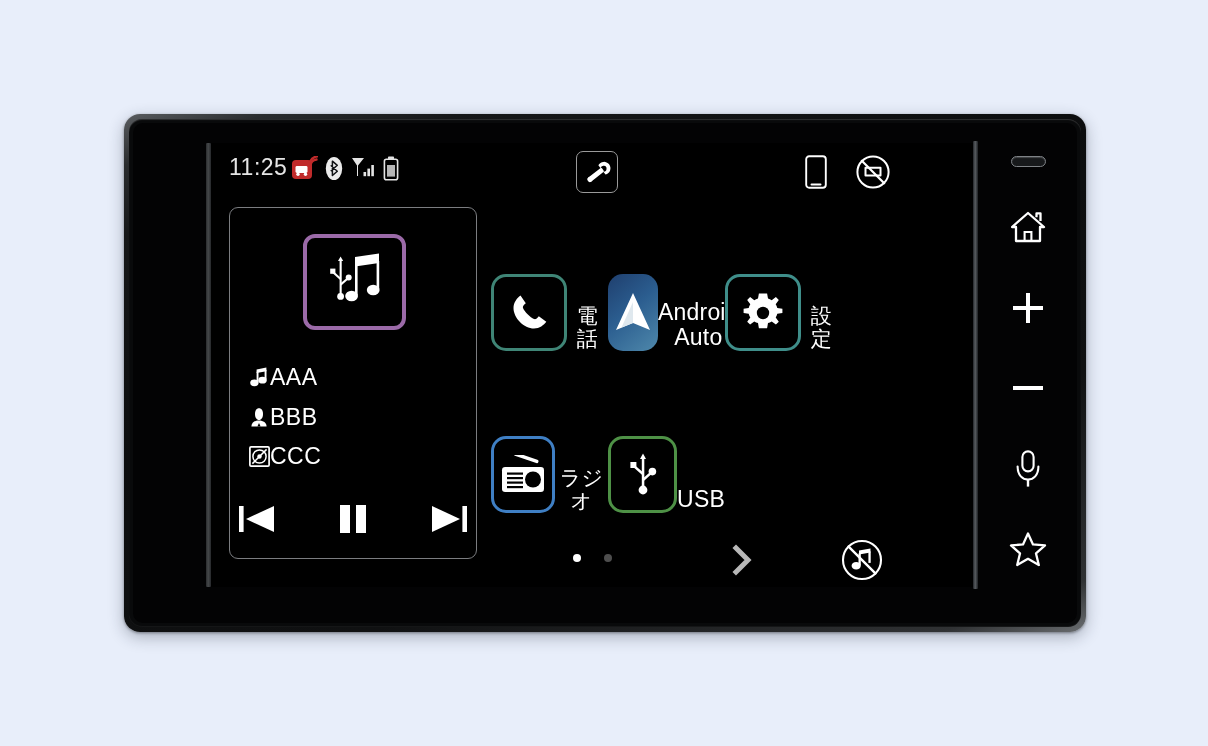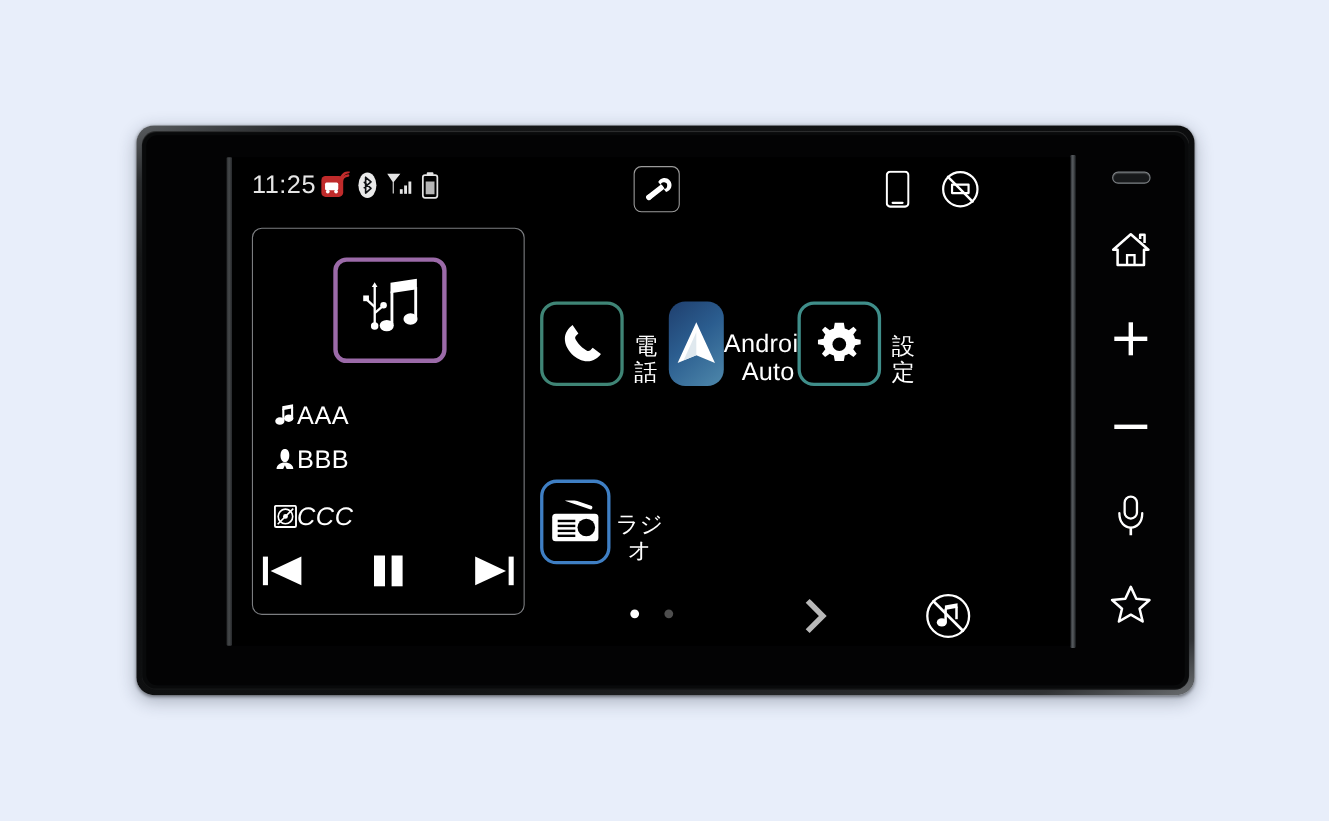--- a/index.html
+++ b/index.html
@@ -153,21 +153,21 @@
   }
   .meta-row .mi { width: 22px; height: 22px; display: flex; align-items: center; justify-content: center; }
   .meta-row .mt {
     font-size: 23px;
     color: #ffffff;
     letter-spacing: 0.5px;
     white-space: nowrap;
   }
   #meta0 { top: 154px; }
   #meta1 { top: 194px; justify-content: center; }
-  #meta2 { top: 246px; font-style: italic; }
+  #meta2 { top: 233px; }
 
   #transport {
     position: absolute;
     left: 0;
     top: 288px;
     width: 100%;
     height: 46px;
     display: flex;
     align-items: center;
     justify-content: center;
@@ -480,20 +480,34 @@
                   <rect x="7" y="26.5" width="16" height="2.2" fill="#000"></rect>
                   <rect x="7" y="31" width="16" height="2.2" fill="#000"></rect>
                   <rect x="13" y="1" width="26" height="3.4" rx="1.7" fill="#fff" transform="rotate(19 26 3)"></rect>
                 </svg>
               </div>
               <div class="app-label">ラジオ</div>
             </div>
 
 
 
+            <div class="app">
+              <div class="app-tile tile-outline t-usb">
+                <svg width="32" height="46" viewBox="0 0 32 46">
+                  <path d="M13 7 L16 1.6 L19 7 Z" fill="#fff"></path>
+                  <rect x="14.8" y="6" width="2.5" height="28" fill="#fff"></rect>
+                  <circle cx="16" cy="38" r="4.4" fill="#fff"></circle>
+                  <path d="M16 22 L7.6 14.6" stroke="#fff" stroke-width="2.5" fill="none"></path>
+                  <rect x="3.4" y="10" width="6" height="6" fill="#fff"></rect>
+                  <path d="M16 28 L24.6 20.4" stroke="#fff" stroke-width="2.5" fill="none"></path>
+                  <circle cx="25.4" cy="19.6" r="3.8" fill="#fff"></circle>
+                </svg>
+              </div>
+              <div class="app-label lat">USB</div>
+            </div>
           </div>
         </div>
 
         <div id="bottombar">
           <div id="dots">
             <span class="dot on"></span>
             <span class="dot off"></span>
           </div>
           <div id="next-page">
             <svg width="34" height="34" viewBox="0 0 34 34">

